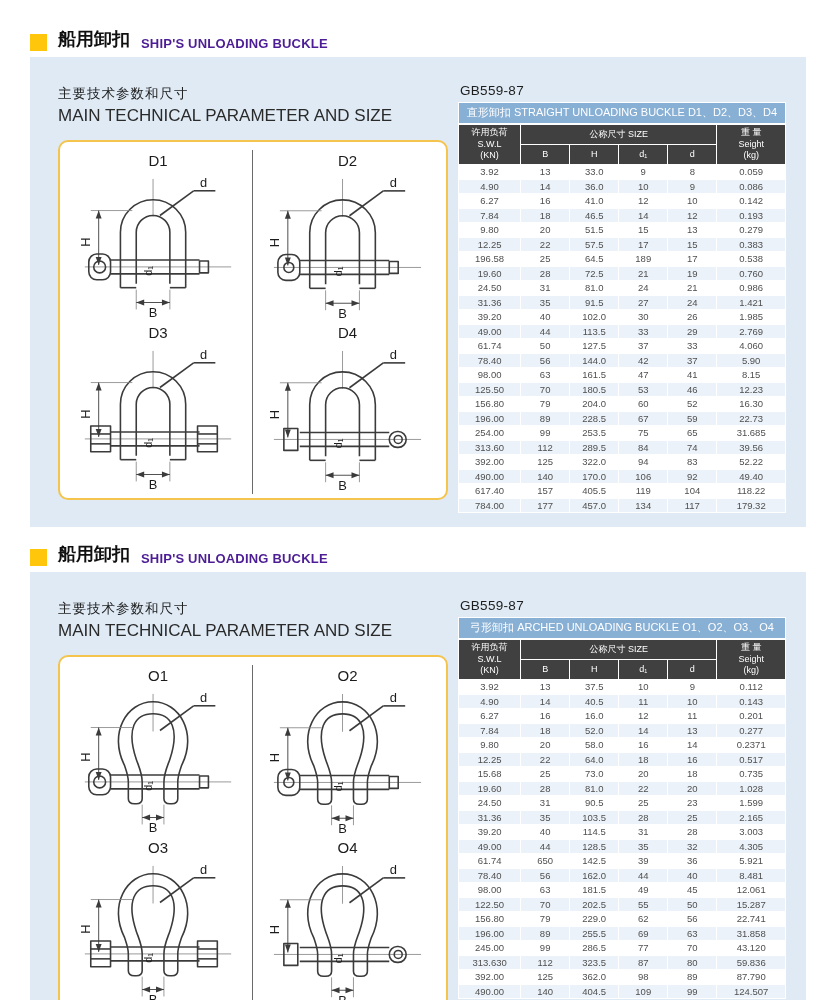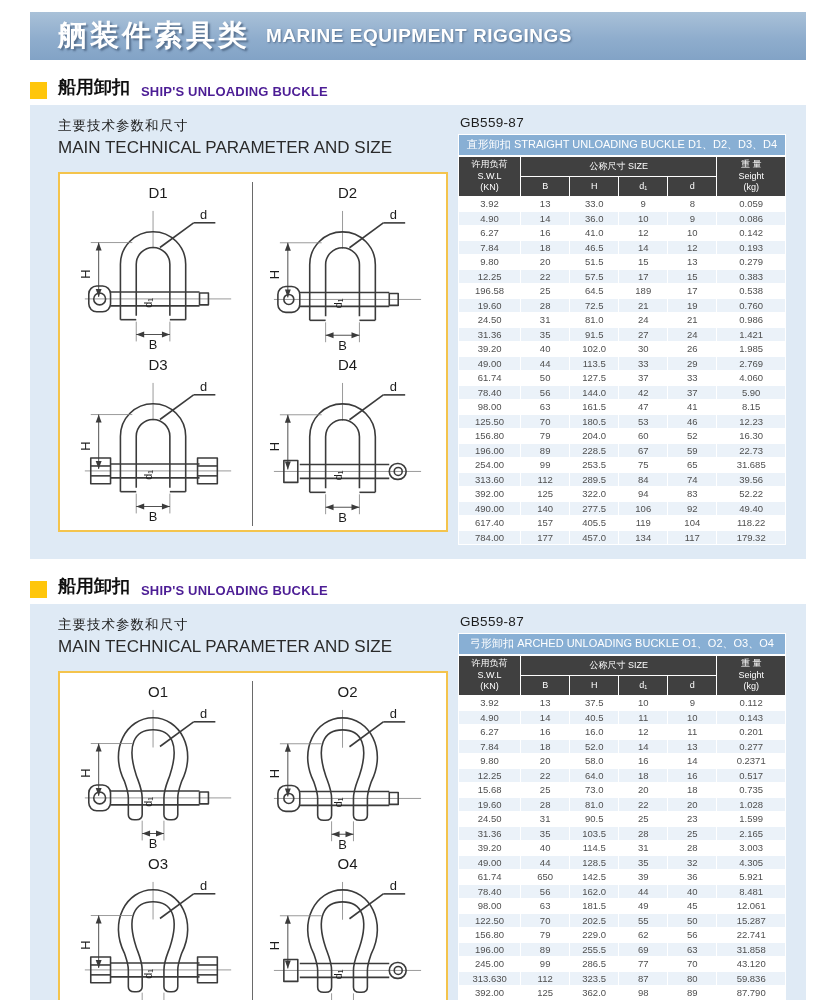--- a/index.html
+++ b/index.html
@@ -26,28 +26,28 @@
   }
 
   
   .section { margin-top:10px; }
   .sec-title { display:flex; align-items:flex-end; gap:11px; padding:5px 0 6px 0; }
   .bullet { width:17px; height:17px; flex:none; }
   .sec-title-zh { font-size:18px; font-weight:bold; color:#101010; }
   .sec-title-en { font-size:13px; font-weight:bold; color:#4c1d95; letter-spacing:.2px; }
 
   
-  .sec-body { background:#dfeaf5; display:flex; gap:10px; padding:10px 20px 14px 0; }
+  .sec-body { background:#dfeaf5; display:flex; gap:10px; padding:26px 20px 14px 0; }
   .left-col { width:418px; flex:none; padding-left:28px; padding-top:2px; }
   .param-zh { font-size:13.5px; color:#1d1d1d; letter-spacing:1px; }
   .param-en { font-size:17px; color:#2a2a2a; margin-top:3px; }
 
   .diagram-box {
     margin-top:14px; background:#fff;
-    border:2px solid #f4c44d; border-radius:0;
+    border:2px solid #f4c44d; border-radius:10px;
     padding:8px 4px 4px 4px;
     display:grid; grid-template-columns:1fr 1fr;
   }
   .diagram-cell { padding:2px 5px 0 5px; }
   .diagram-cell.divided { border-right:1.5px solid #6a6a6a; }
   .diagram-label { text-align:center; font-size:15px; color:#1c1c1c; height:19px; }
   .diagram-cell svg { width:100%; height:auto; display:block; }
   .diagram-cell svg line, .diagram-cell svg path,
   .diagram-cell svg rect, .diagram-cell svg circle { stroke:#3b3b3b; stroke-width:1.6; fill:none; stroke-linejoin:round; }
   .diagram-cell svg .thin { stroke:#808080; stroke-width:.8; }
@@ -75,24 +75,20 @@
     height:13.5px; line-height:13.5px; padding:0; overflow:hidden;
   }
   .spec-table tbody tr:nth-child(even) td { background:#ebf2f9; }
   col.c-swl { width:19%; } col.c-b { width:15%; } col.c-h { width:15%; }
   col.c-d1 { width:15%; } col.c-d { width:15%; } col.c-w { width:21%; }
 </style>
 </head>
 <body>
 
 <div class="page">
-  <header class="banner">
-    <span class="banner-zh">舾装件索具类</span>
-    <span class="banner-en">MARINE EQUIPMENT RIGGINGS</span>
-  </header>
   <main id="sections">
   <section class="section">
     <div class="sec-title">
       <span class="bullet" style="background: rgb(255, 198, 11);"></span>
       <span class="sec-title-zh">船用卸扣</span>
       <span class="sec-title-en">SHIP'S UNLOADING BUCKLE</span>
     </div>
     <div class="sec-body">
       <div class="left-col">
         <div class="param-zh">主要技术参数和尺寸</div>
@@ -433,21 +429,21 @@
                   <td>392.00</td>
                   <td>125</td>
                   <td>322.0</td>
                   <td>94</td>
                   <td>83</td>
                   <td>52.22</td>
                 </tr>
                 <tr>
                   <td>490.00</td>
                   <td>140</td>
-                  <td>277.5</td>
+                  <td>170.0</td>
                   <td>106</td>
                   <td>92</td>
                   <td>49.40</td>
                 </tr>
                 <tr>
                   <td>617.40</td>
                   <td>157</td>
                   <td>405.5</td>
                   <td>119</td>
                   <td>104</td>

